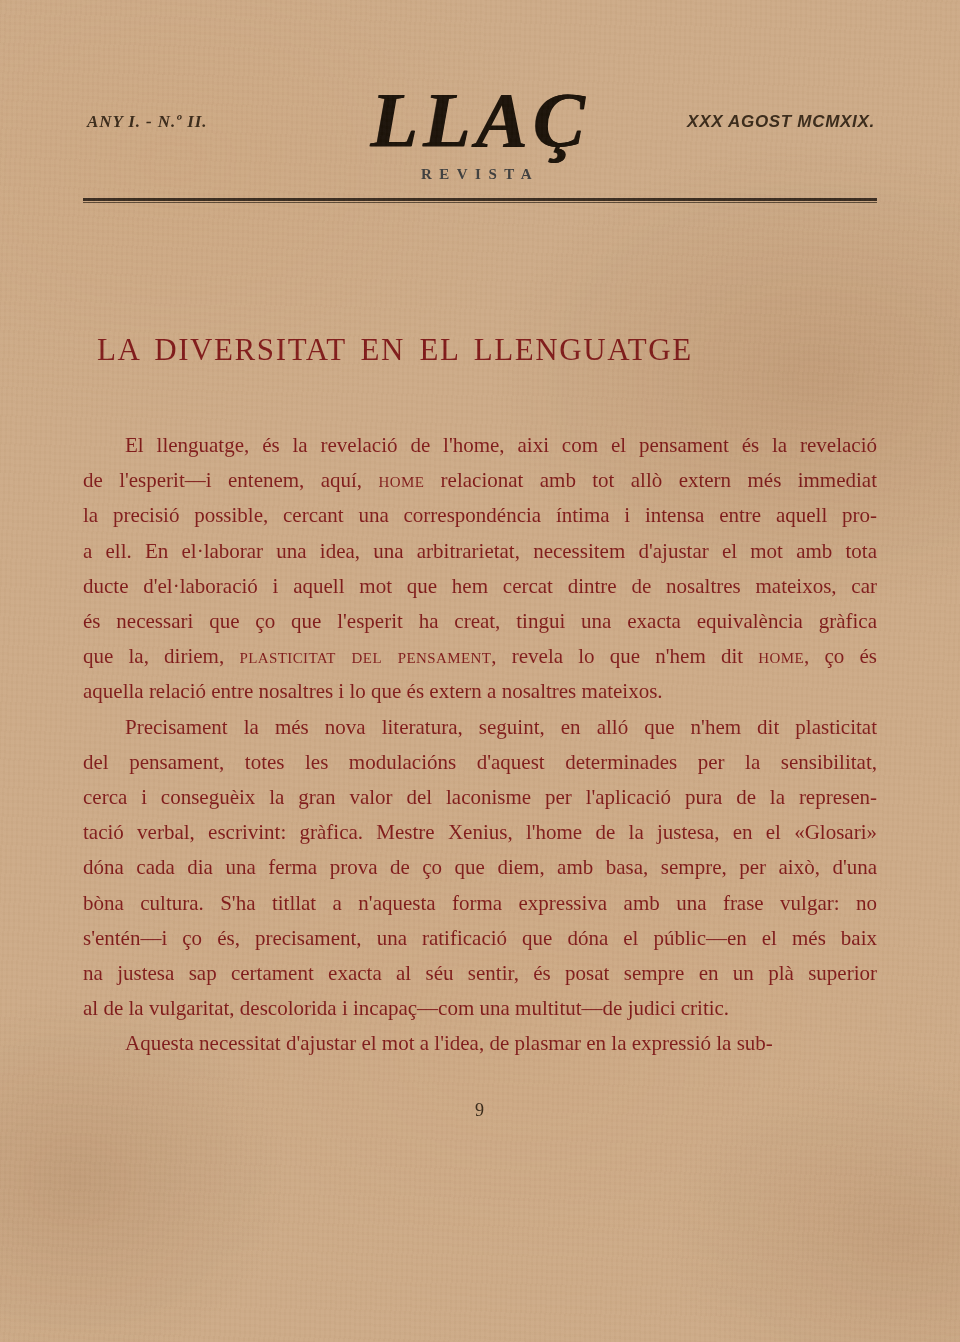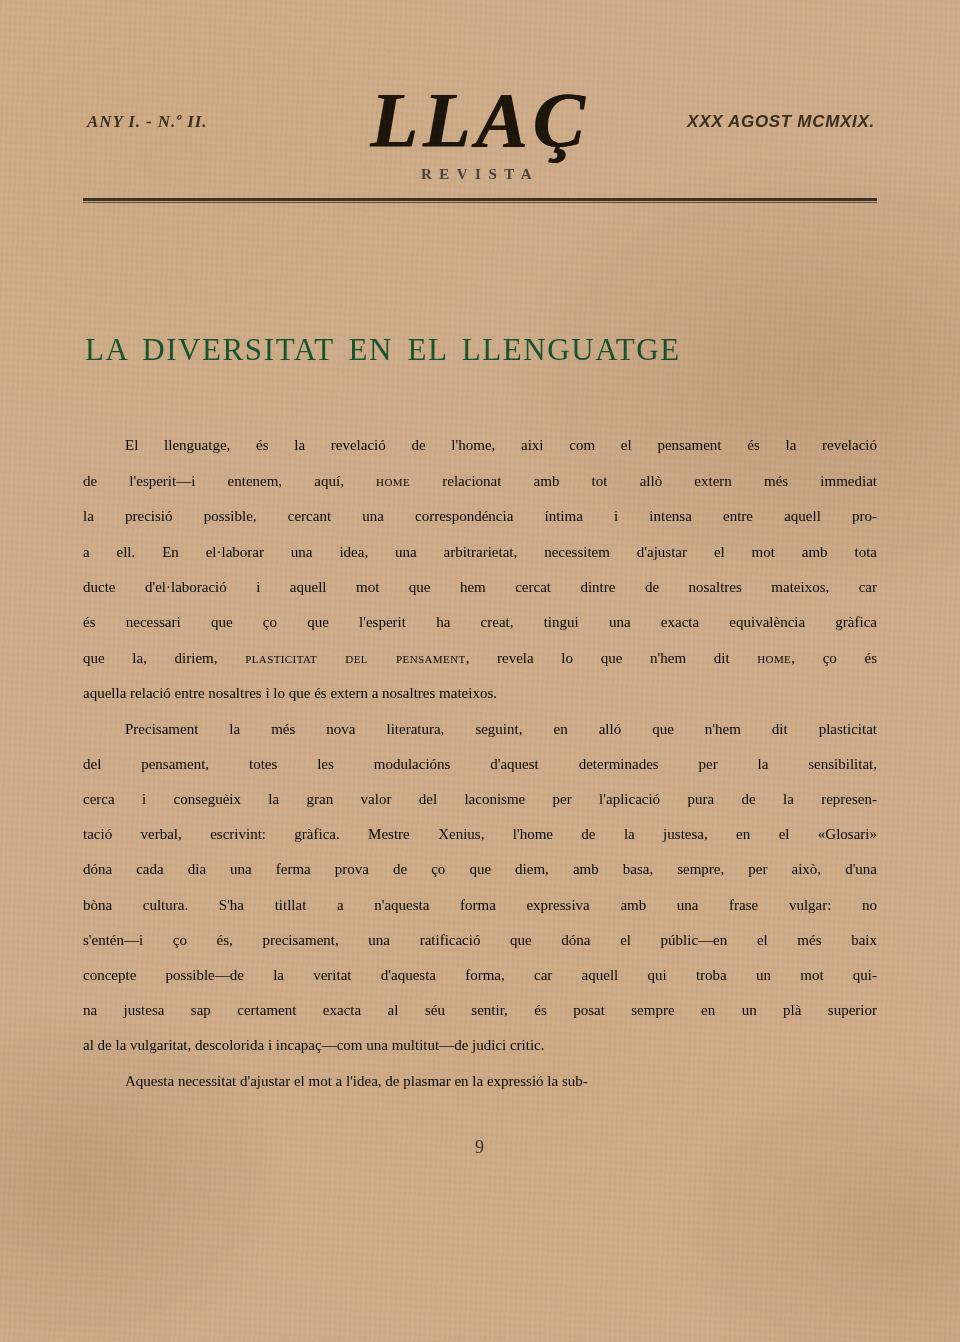--- a/index.html
+++ b/index.html
@@ -122,29 +122,29 @@
   
   .article {
     margin-top: 128px;
   }
   .article-title {
     font-family: "Liberation Serif", serif;
     font-size: 31px;
     font-weight: 400;
     letter-spacing: 1.6px;
     word-spacing: 5px;
-    color: #14532d;
-    margin: 0 0 60px 0;
+    color: #7f1d1d;
+    margin: 0 0 60px 12px;
     padding-left: 2px;
   }
 
   .body-text {
-    font-size: 15px;
+    font-size: 21px;
     line-height: 35.2px;
-    color: #000000;
+    color: #7f1d1d;
   }
   .para { margin: 0; }
   .para + .para { margin-top: 0; }
 
   
   .ln {
     display: block;
     text-align: justify;
     text-align-last: justify;
     white-space: pre-wrap;
@@ -212,21 +212,20 @@
           <span class="ln last">aquella relació entre nosaltres i lo que és extern a nosaltres mateixos.</span>
         </p>
         <p class="para">
           <span class="ln indent">Precisament la més nova literatura, seguint, en alló que n'hem dit plasticitat</span>
           <span class="ln">del pensament, totes les modulacións d'aquest determinades per la sensibilitat,</span>
           <span class="ln">cerca i conseguèix la gran valor del laconisme per l'aplicació pura de la represen-</span>
           <span class="ln">tació verbal, escrivint: gràfica. Mestre Xenius, l'home de la justesa, en el «Glosari»</span>
           <span class="ln">dóna cada dia una ferma prova de ço que diem, amb basa, sempre, per això, d'una</span>
           <span class="ln">bòna cultura. S'ha titllat a n'aquesta forma expressiva amb una frase vulgar: no</span>
           <span class="ln">s'entén—i ço és, precisament, una ratificació que dóna el públic—en el més baix</span>
-          <span class="ln">concepte possible—de la veritat d'aquesta forma, car aquell qui troba un mot qui-</span>
           <span class="ln">na justesa sap certament exacta al séu sentir, és posat sempre en un plà superior</span>
           <span class="ln last">al de la vulgaritat, descolorida i incapaç—com una multitut—de judici critic.</span>
         </p>
         <p class="para">
           <span class="ln indent last">Aquesta necessitat d'ajustar el mot a l'idea, de plasmar en la expressió la sub-</span>
         </p>
       </div>
 
     <div class="pagenum">9</div>
   </div>

